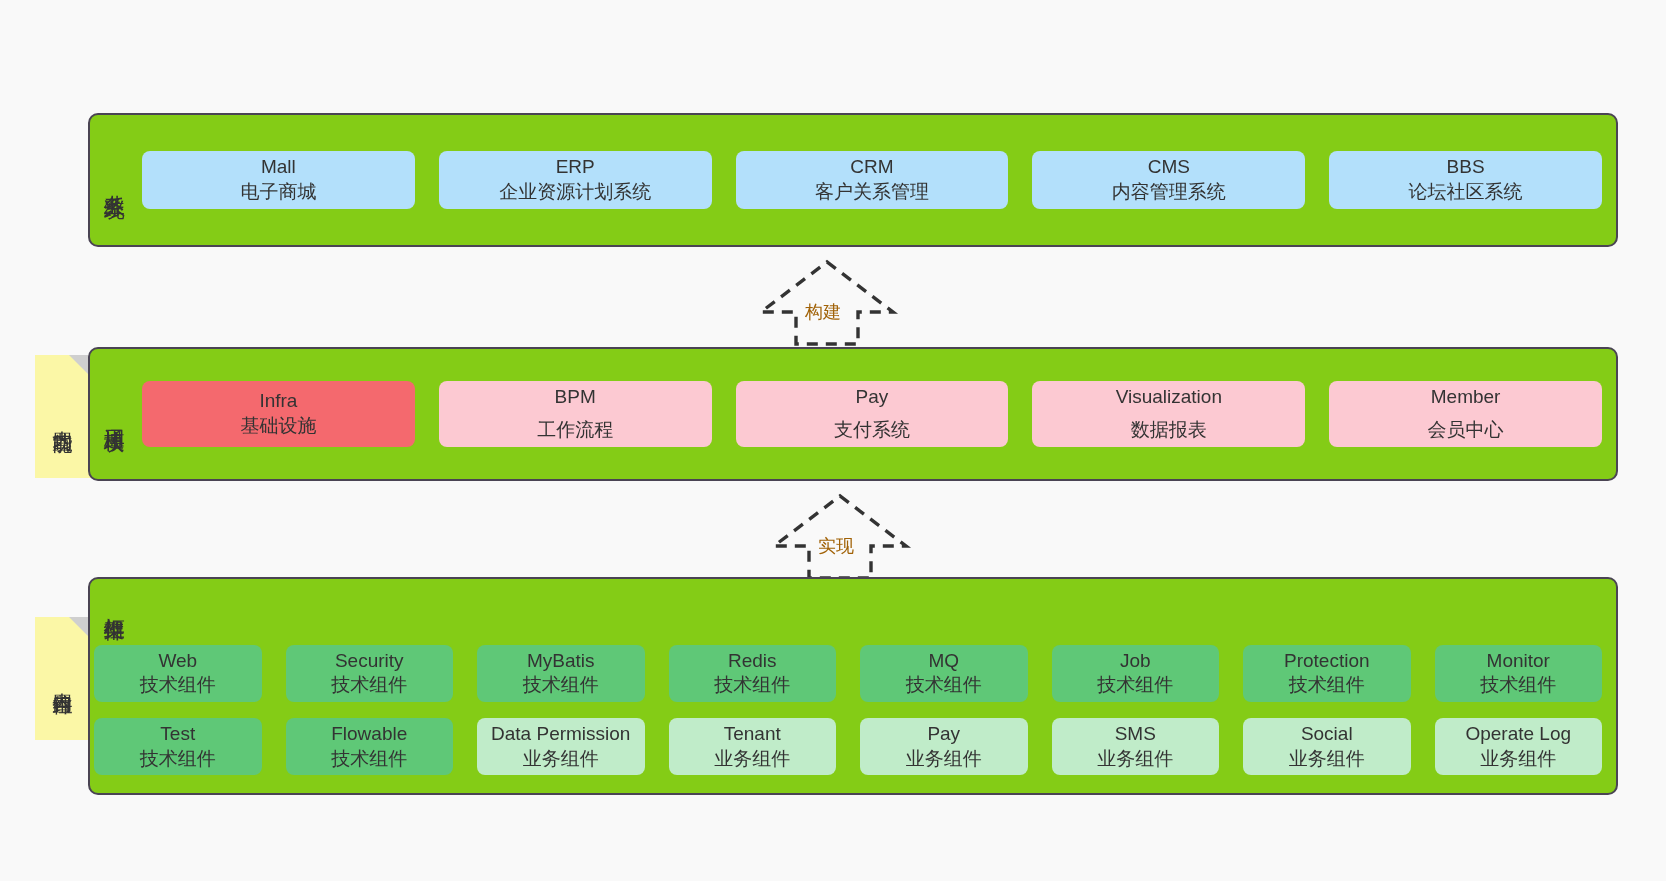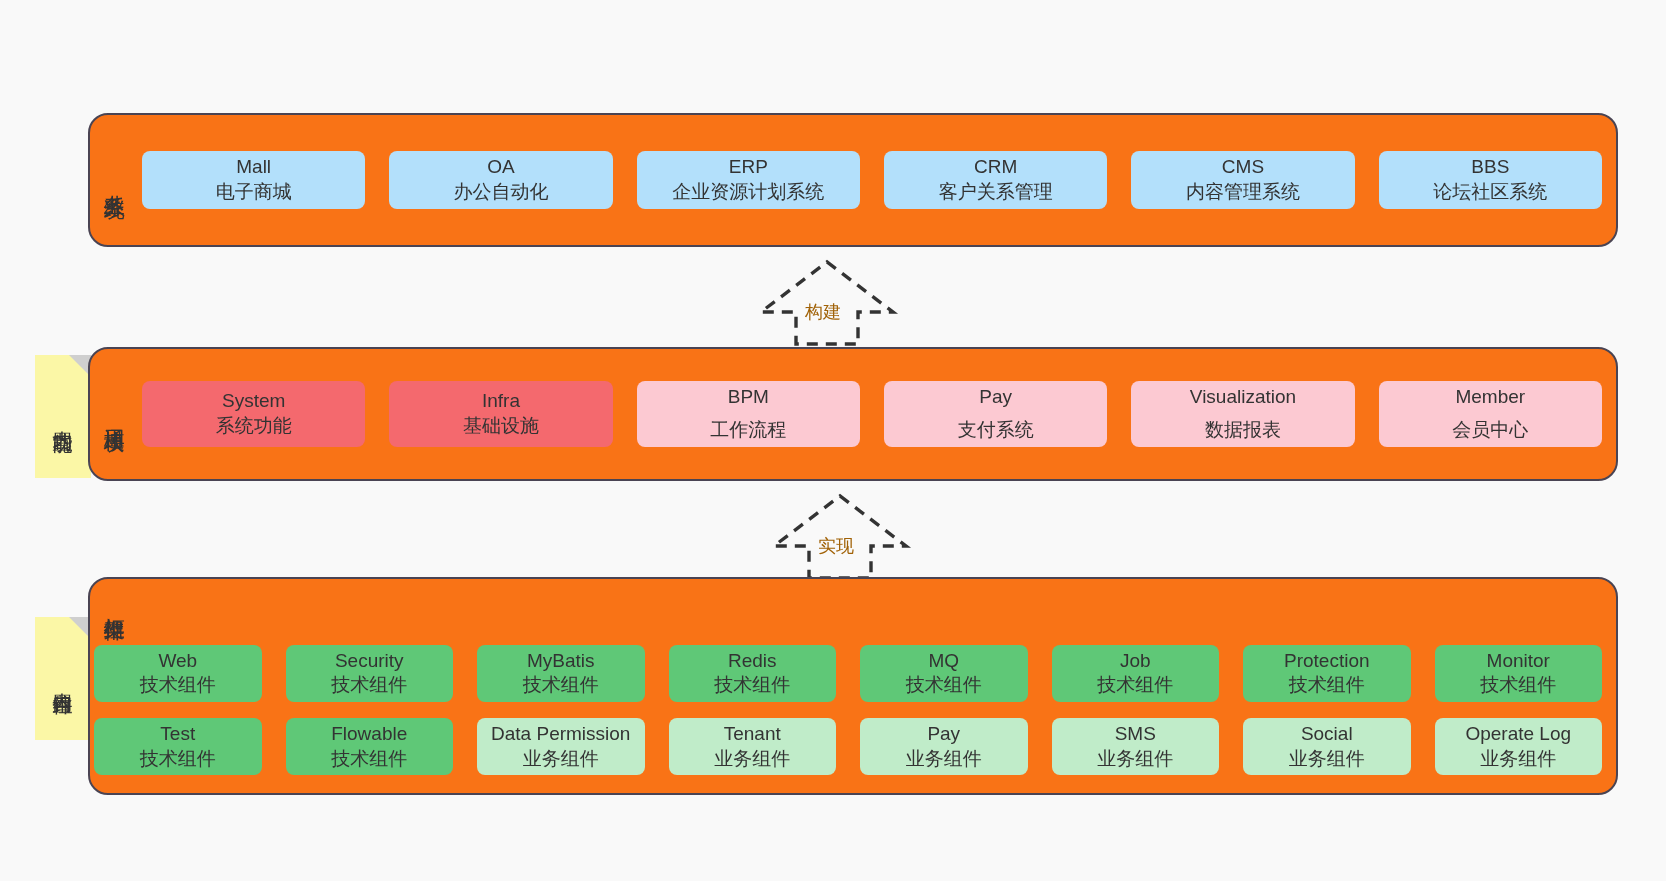--- a/index.html
+++ b/index.html
@@ -9,23 +9,23 @@
     font-family:"Liberation Sans","DejaVu Sans",sans-serif;
     color:#333333;
     overflow:hidden;
     position:relative;
   }
   .canvas{position:relative;width:1666px;height:881px;}
 
   
   .layer{
     position:absolute;
-    background:#f97316;
+    background:#84cc16;
     border:2px solid #4a4453;
-    border-radius:20px;
+    border-radius:10px;
     box-sizing:border-box;
     display:flex;
     align-items:stretch;
   }
   .layer-title{
     width:48px;
     flex:0 0 48px;
     display:flex;
     align-items:center;
     justify-content:center;
@@ -121,24 +121,20 @@
 
   <div class="layer" id="layer-0" style="left:88px;top:113px;width:1530px;height:134px;">
     <div class="layer-title">业务系统</div>
     <div class="layer-body">
       <div class="row">
         <div class="tile c-blue">
           <span class="en">Mall</span>
           <span class="cn">电子商城</span>
         </div>
         <div class="tile c-blue">
-          <span class="en">OA</span>
-          <span class="cn">办公自动化</span>
-        </div>
-        <div class="tile c-blue">
           <span class="en">ERP</span>
           <span class="cn">企业资源计划系统</span>
         </div>
         <div class="tile c-blue">
           <span class="en">CRM</span>
           <span class="cn">客户关系管理</span>
         </div>
         <div class="tile c-blue">
           <span class="en">CMS</span>
           <span class="cn">内容管理系统</span>
@@ -161,24 +157,20 @@
   <div class="note" style="left:35px;top:355px;height:123px;">
     <span class="fold"></span>
     <span>内置功能</span>
   </div>
 
   <div class="layer" id="layer-1" style="left:88px;top:347px;width:1530px;height:134px;">
     <div class="layer-title">通用模块</div>
     <div class="layer-body">
       <div class="row">
         <div class="tile c-red">
-          <span class="en">System</span>
-          <span class="cn">系统功能</span>
-        </div>
-        <div class="tile c-red">
           <span class="en">Infra</span>
           <span class="cn">基础设施</span>
         </div>
         <div class="tile c-pink">
           <span class="en">BPM</span>
           <span class="cn">工作流程</span>
         </div>
         <div class="tile c-pink">
           <span class="en">Pay</span>
           <span class="cn">支付系统</span>

